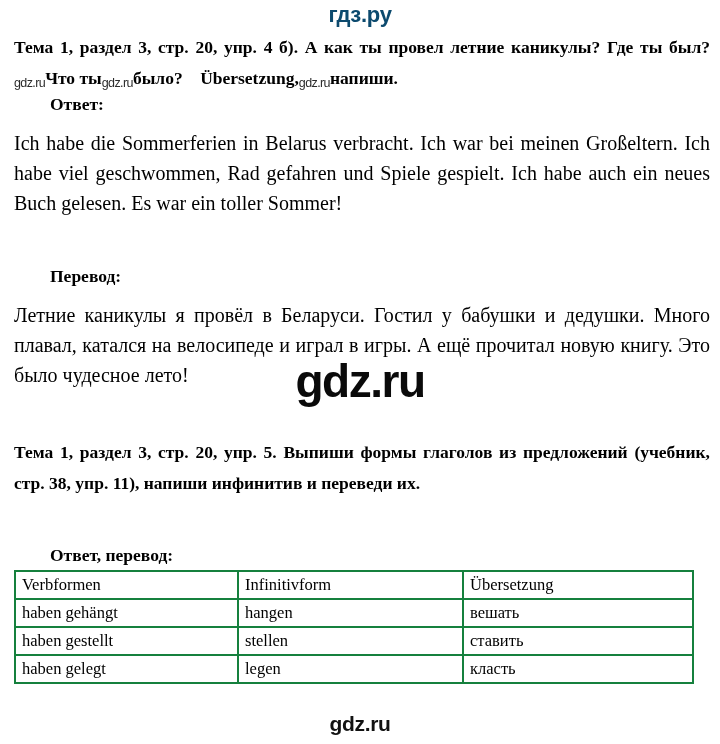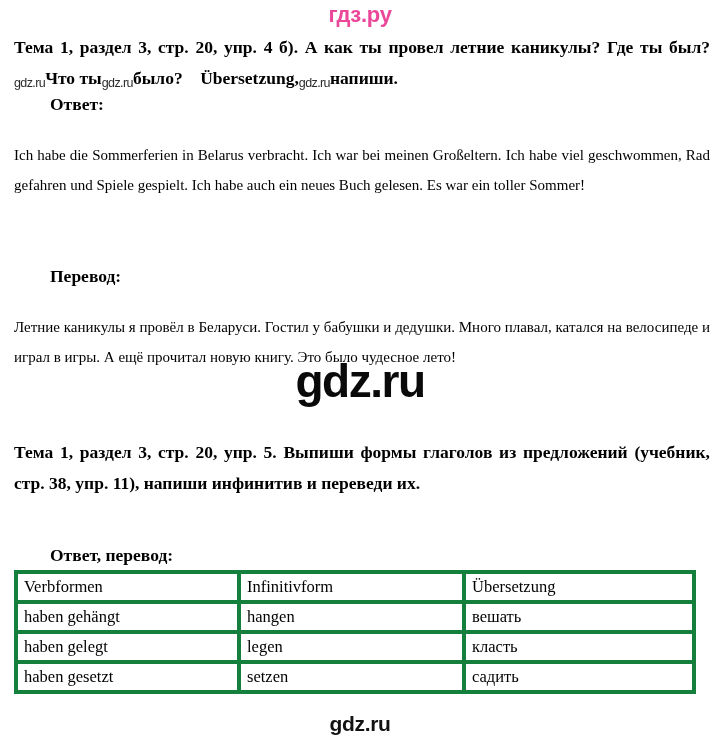--- a/index.html
+++ b/index.html
@@ -28,21 +28,21 @@
   .top-logo {
     position: absolute;
     top: 2px;
     left: 0;
     width: 720px;
     text-align: center;
     font-family: "Liberation Sans", "DejaVu Sans", sans-serif;
     font-weight: bold;
     font-size: 22px;
     letter-spacing: -0.3px;
-    color: #ec4899;
+    color: #0c4a6e;
     line-height: 26px;
   }
 
   
   .block {
     position: absolute;
     left: 14px;
     width: 696px;
   }
 
@@ -56,25 +56,24 @@
   }
 
   .label {
     font-weight: bold;
     font-size: 17.5px;
     line-height: 22px;
     margin-left: 36px;
   }
 
   .body-text {
-    font-size: 15px;
+    font-size: 20px;
     line-height: 30px;
     text-align: justify;
     text-justify: inter-word;
-    margin-top: 12px;
   }
 
   
   .wm-inline {
     font-family: "Liberation Sans", "DejaVu Sans", sans-serif;
     font-weight: normal;
     font-size: 12.5px;
     color: #2b2b2b;
     letter-spacing: -0.6px;
     vertical-align: -3px;
@@ -124,21 +123,21 @@
     width: 678px;
     table-layout: fixed;
     font-size: 16.5px;
   }
   table.verb-table col.c1 { width: 223px; }
   table.verb-table col.c2 { width: 225px; }
   table.verb-table col.c3 { width: 230px; }
 
   table.verb-table th,
   table.verb-table td {
-    border: 4px solid #15803d;
+    border: 2px solid #15803d;
     padding: 1px 6px 2px 6px;
     text-align: left;
     font-weight: normal;
     height: 23px;
     line-height: 21px;
     vertical-align: middle;
     overflow: hidden;
     white-space: nowrap;
   }
 </style>
@@ -181,28 +180,28 @@
           <th>Übersetzung</th>
         </tr>
       </thead>
       <tbody>
         <tr>
           <td>haben gehängt</td>
           <td>hangen</td>
           <td>вешать</td>
         </tr>
         <tr>
+          <td>haben gestellt</td>
+          <td>stellen</td>
+          <td>ставить</td>
+        </tr>
+        <tr>
           <td>haben gelegt</td>
           <td>legen</td>
           <td>класть</td>
         </tr>
-        <tr>
-          <td>haben gesetzt</td>
-          <td>setzen</td>
-          <td>садить</td>
-        </tr>
       </tbody>
     </table>
   </div>
 
   <div class="wm-footer">gdz.ru</div>
 
 </div>
 
 </body></html>

